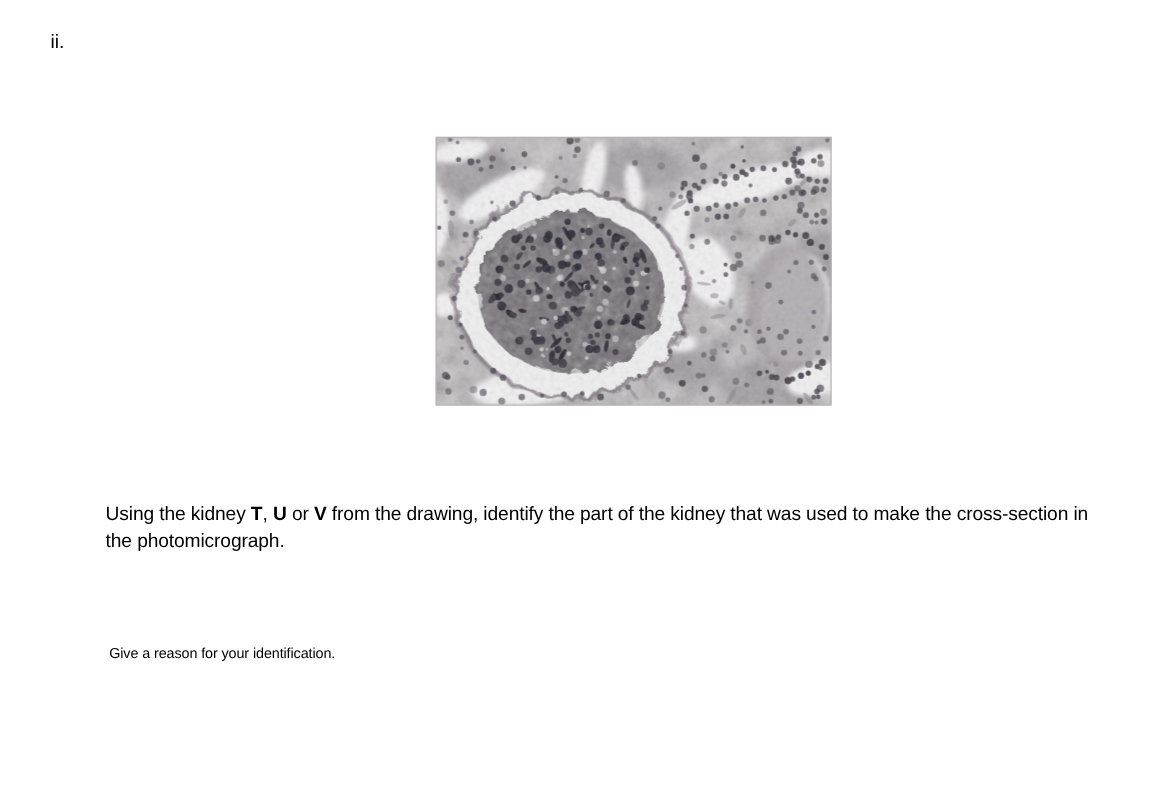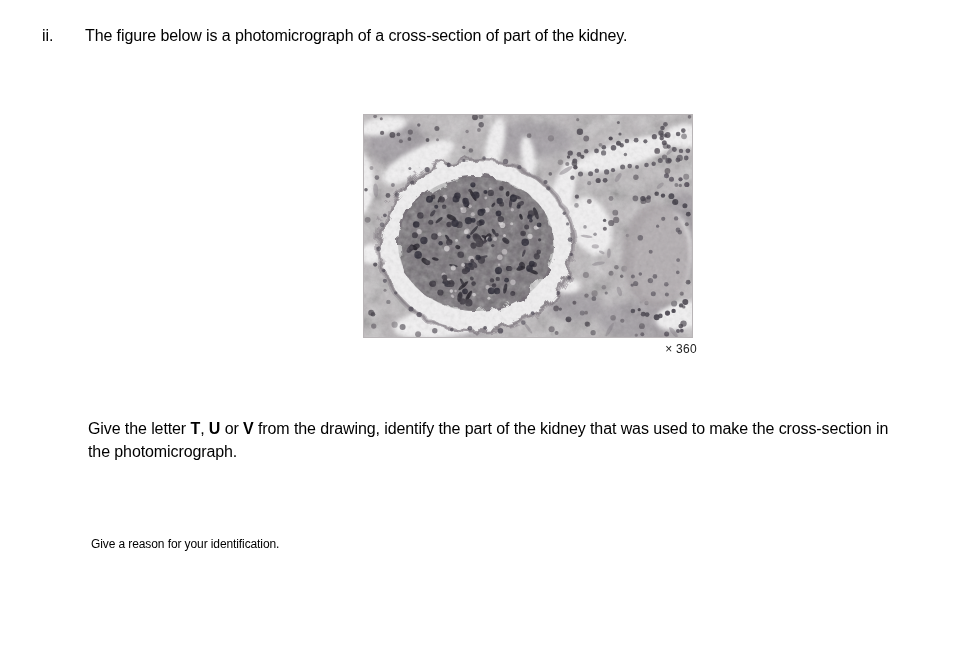--- a/index.html
+++ b/index.html
@@ -17,21 +17,20 @@
       line-height:22.5px;letter-spacing:-0.1px;}
   .q1 b{font-weight:bold;}
   .q2{position:absolute;left:91px;top:522px;font-size:12px;line-height:20px;letter-spacing:-0.1px;}
 </style>
 </head>
 <body>
 
 <div class="page">
 
   <span class="item-label">ii.</span>
-  <span class="intro">The figure below is a photomicrograph of a cross-section of part of the kidney.</span>
 
   <div class="figure">
     <svg id="micro" viewBox="0 0 330 224" width="330" height="224" role="img" aria-label="grayscale photomicrograph of kidney cortex showing a glomerulus in Bowman's capsule surrounded by tubules">
       <defs>
         <clipPath id="frame">
             <rect x="0" y="0" width="330" height="224"></rect>
           </clipPath>
         <clipPath id="tuftClip">
             <ellipse cx="113" cy="130" rx="78" ry="67"></ellipse>
           </clipPath>
@@ -545,19 +544,18 @@
             <circle cx="287.4" cy="166.6" r="2.7" fill="#4a4550" opacity="0.65"></circle>
             <circle cx="316.8" cy="118.3" r="2.2" fill="#4a4550" opacity="0.65"></circle>
           </g>
 
         <rect width="330" height="224" filter="url(#fGrain)" opacity="0.22"></rect>
         <rect x="0.5" y="0.5" width="329" height="223" fill="none" stroke="#b8b4b6" stroke-width="1"></rect>
       </g>
     </svg>
   </div>
 
-  <div class="mag">× 360</div>
-
-  <p class="q1"><span>Give the letter </span><b>T</b><span>, </span><b>U</b><span> or </span><b>V</b><span> from the drawing, identify the part of the kidney that was used to make the cross-section in the photomicrograph.</span></p>
+
+  <p class="q1"><span>Using the kidney </span><b>T</b><span>, </span><b>U</b><span> or </span><b>V</b><span> from the drawing, identify the part of the kidney that was used to make the cross-section in the photomicrograph.</span></p>
 
   <p class="q2">Give a reason for your identification.</p>
 
 </div>
 
 </body></html>

